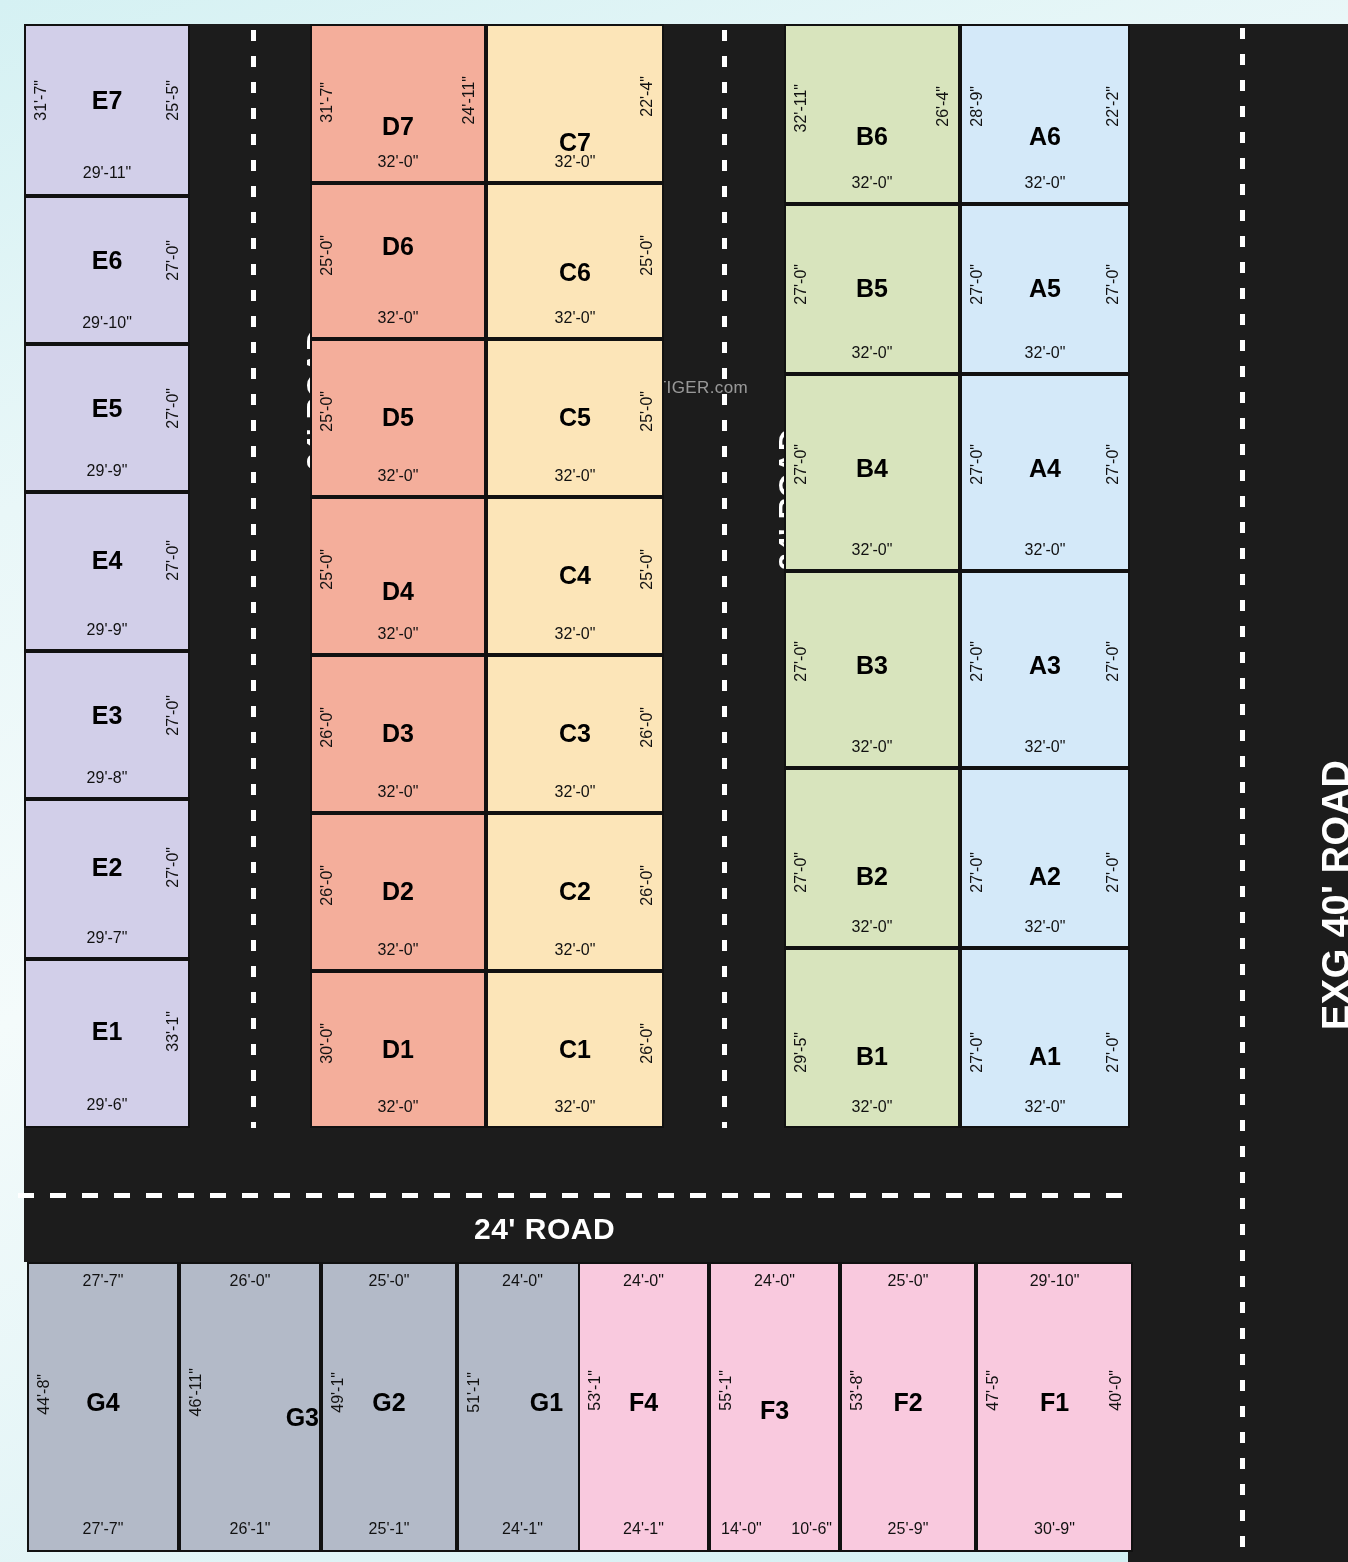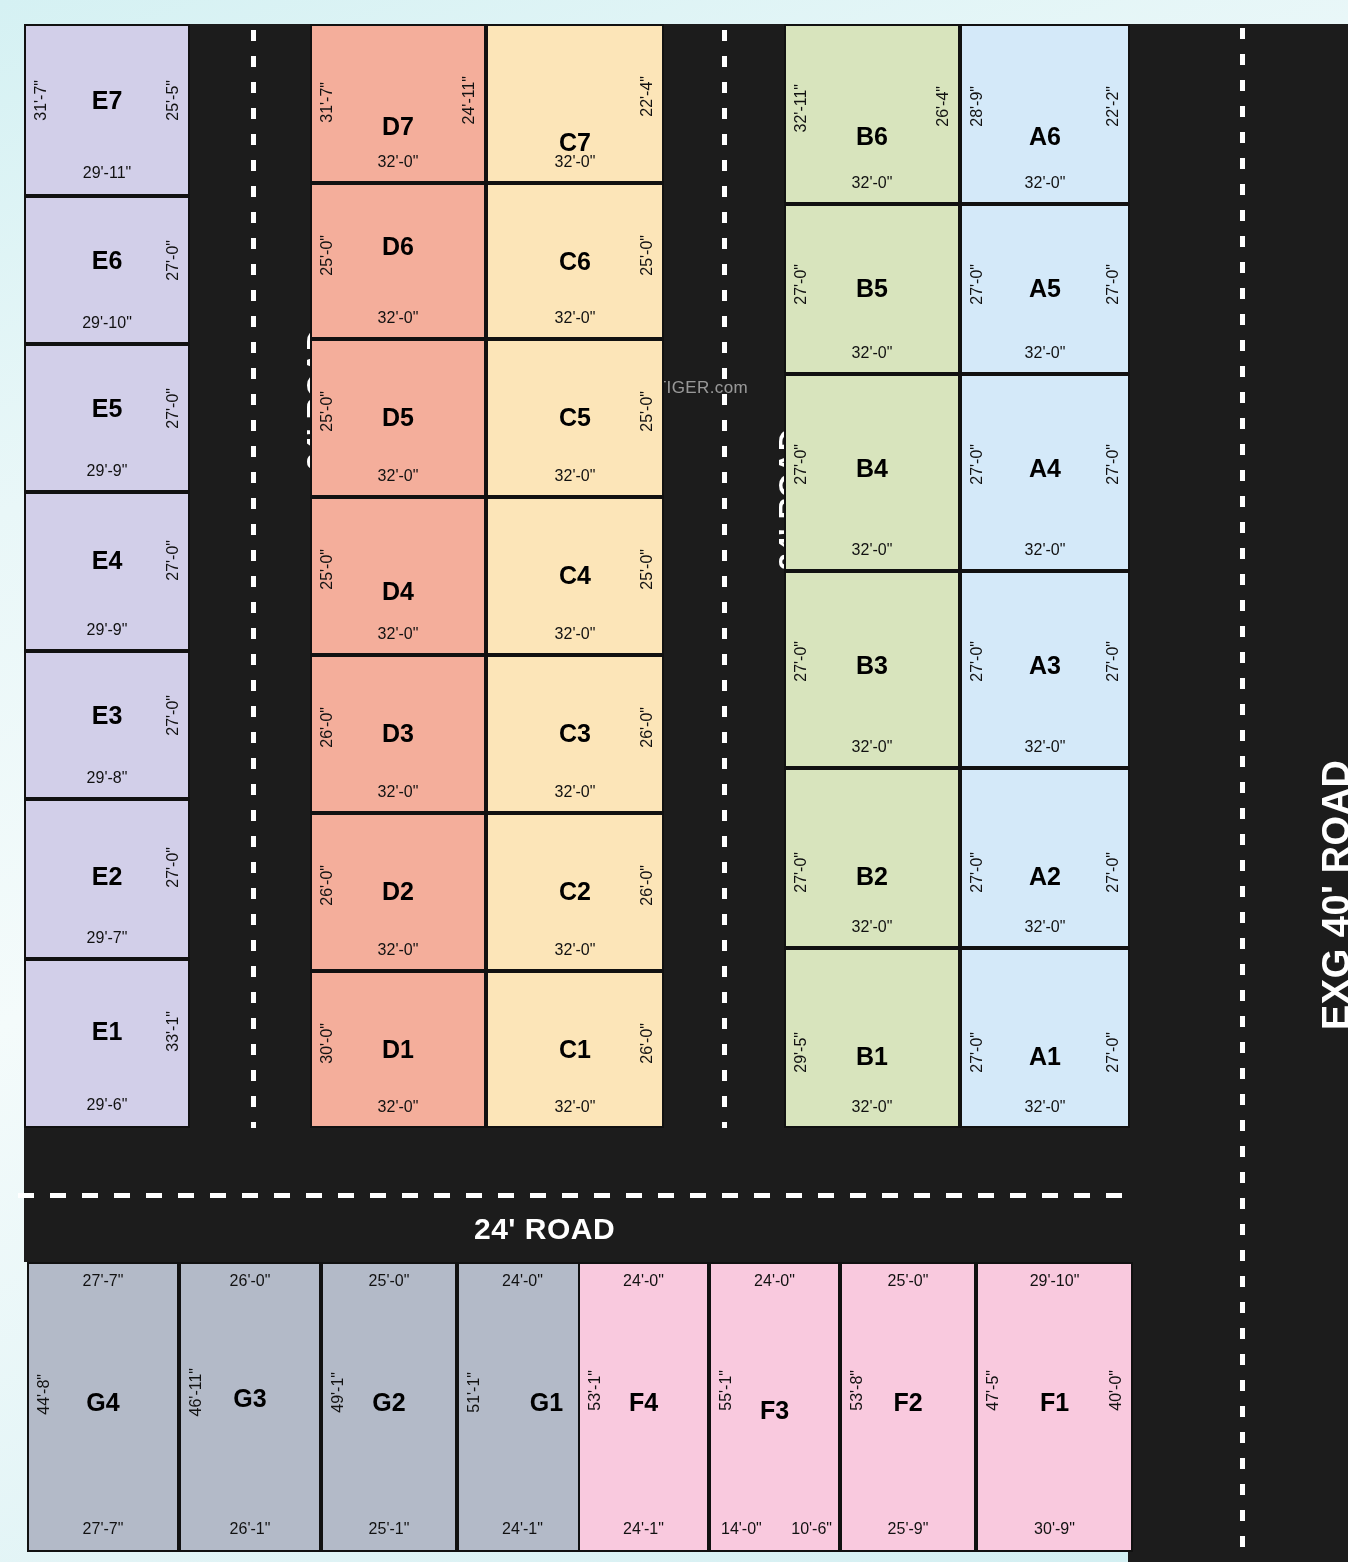--- a/index.html
+++ b/index.html
@@ -88,21 +88,21 @@
     <span class="pname" style="top:54px;">E4</span>
     <span class="dim right" style="right:6px;top:46px;">27'-0"</span>
     <span class="dim bottom" style="bottom:10px;">29'-9"</span>
   </div>
   <div class="plot" style="left:24px;top:651px;width:166px;height:148px;background:#d2cfe9;">
     <span class="pname" style="top:50px;">E3</span>
     <span class="dim right" style="right:6px;top:42px;">27'-0"</span>
     <span class="dim bottom" style="bottom:10px;">29'-8"</span>
   </div>
   <div class="plot" style="left:24px;top:799px;width:166px;height:160px;background:#d2cfe9;">
-    <span class="pname" style="top:63px;">E2</span>
+    <span class="pname" style="top:54px;">E2</span>
     <span class="dim right" style="right:6px;top:46px;">27'-0"</span>
     <span class="dim bottom" style="bottom:10px;">29'-7"</span>
   </div>
   <div class="plot" style="left:24px;top:959px;width:166px;height:169px;background:#d2cfe9;">
     <span class="pname" style="top:58px;">E1</span>
     <span class="dim right" style="right:6px;top:50px;">33'-1"</span>
     <span class="dim bottom" style="bottom:12px;">29'-6"</span>
   </div>
 
   <div class="plot" style="left:310px;top:24px;width:176px;height:159px;background:#f4ae9b;">
@@ -141,21 +141,21 @@
     <span class="dim left" style="left:6px;top:50px;">30'-0"</span>
     <span class="dim bottom" style="bottom:10px;">32'-0"</span>
   </div>
 
   <div class="plot" style="left:486px;top:24px;width:178px;height:159px;background:#fce5b8;">
     <span class="pname" style="top:104px;">C7</span>
     <span class="dim right" style="right:6px;top:50px;">22'-4"</span>
     <span class="dim bottom" style="bottom:10px;">32'-0"</span>
   </div>
   <div class="plot" style="left:486px;top:183px;width:178px;height:156px;background:#fce5b8;">
-    <span class="pname" style="top:64px;">C6</span>
+    <span class="pname" style="top:75px;">C6</span>
     <span class="dim right" style="right:6px;top:50px;">25'-0"</span>
     <span class="dim bottom" style="bottom:10px;">32'-0"</span>
   </div>
   <div class="plot" style="left:486px;top:339px;width:178px;height:158px;background:#fce5b8;">
     <span class="pname" style="top:64px;">C5</span>
     <span class="dim right" style="right:6px;top:50px;">25'-0"</span>
     <span class="dim bottom" style="bottom:10px;">32'-0"</span>
   </div>
   <div class="plot" style="left:486px;top:497px;width:178px;height:158px;background:#fce5b8;">
     <span class="pname" style="top:64px;">C4</span>
@@ -247,21 +247,21 @@
     <span class="dim bottom" style="bottom:10px;">32'-0"</span>
   </div>
 
   <div class="plot" style="left:27px;top:1262px;width:152px;height:290px;background:#b3bac8;">
     <span class="pname" style="top:126px;">G4</span>
     <span class="dim top" style="top:8px;">27'-7"</span>
     <span class="dim left" style="left:6px;top:110px;">44'-8"</span>
     <span class="dim bottom" style="bottom:12px;">27'-7"</span>
   </div>
   <div class="plot" style="left:179px;top:1262px;width:142px;height:290px;background:#b3bac8;">
-    <span class="pname" style="top:122px;">G3</span>
+    <span class="pname" style="top:141px;text-align:right;">G3</span>
     <span class="dim top" style="top:8px;">26'-0"</span>
     <span class="dim left" style="left:6px;top:104px;">46'-11"</span>
     <span class="dim bottom" style="bottom:12px;">26'-1"</span>
   </div>
   <div class="plot" style="left:321px;top:1262px;width:136px;height:290px;background:#b3bac8;">
     <span class="pname" style="top:126px;">G2</span>
     <span class="dim top" style="top:8px;">25'-0"</span>
     <span class="dim left" style="left:6px;top:108px;">49'-1"</span>
     <span class="dim bottom" style="bottom:12px;">25'-1"</span>
   </div>

